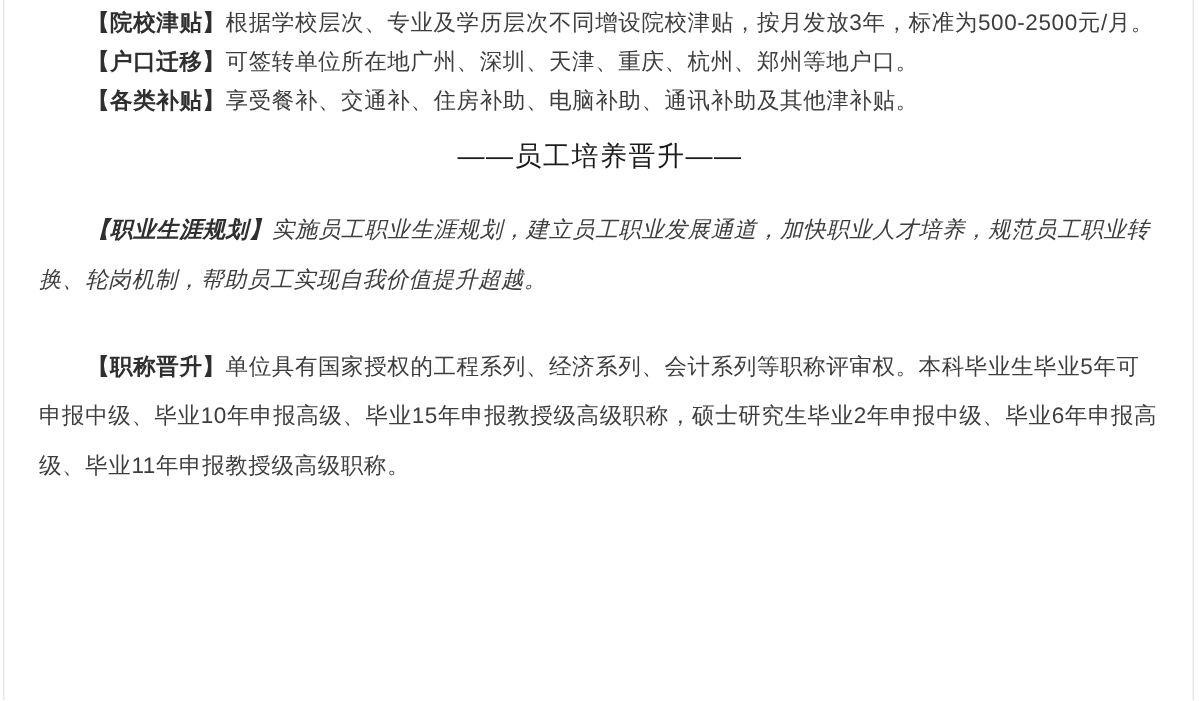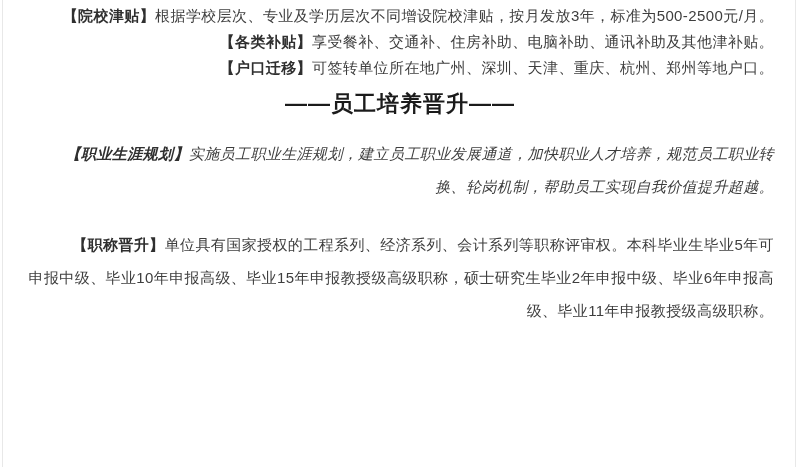--- a/index.html
+++ b/index.html
@@ -31,55 +31,55 @@
     top: 0;
     padding: 3px 21px 0 23px;
     box-sizing: border-box;
   }
   p.para {
     margin: 0;
     font-size: 15px;
     color: #3e3e3e;
     letter-spacing: 0.4px;
     text-indent: 32px;
-    text-align: right;
+    text-align: left;
   }
   p.para .label {
     font-weight: bold;
     color: #2f2f2f;
   }
   p.short { line-height: 26px; }
   p.long  { line-height: 33px; }
   h2.section-heading {
     margin: 11px 0 0 0;
-    font-size: 22px;
+    font-size: 18px;
     line-height: 24px;
-    font-weight: bold;
+    font-weight: normal;
     color: #1b1b1b;
     text-align: center;
     letter-spacing: 1px;
   }
   p.career   { margin-top: 21px; font-style: italic; }
   p.position { margin-top: 43px; }
   p.title    { margin-top: 25px; }
 </style>
 </head>
 <body>
 
 <div class="page">
   <div class="edge-line left"></div>
   <div class="edge-line right"></div>
 
   <div class="content">
 
     <p class="para short"><span class="label">【院校津贴】</span><span>根据学校层次、专业及学历层次不同增设院校津贴，按月发放3年，标准为500-2500元/月。</span></p>
 
+    <p class="para short"><span class="label">【户口迁移】</span><span>可签转单位所在地广州、深圳、天津、重庆、杭州、郑州等地户口。</span></p>
+
     <p class="para short"><span class="label">【各类补贴】</span><span>享受餐补、交通补、住房补助、电脑补助、通讯补助及其他津补贴。</span></p>
-
-    <p class="para short"><span class="label">【户口迁移】</span><span>可签转单位所在地广州、深圳、天津、重庆、杭州、郑州等地户口。</span></p>
 
     <h2 class="section-heading">——员工培养晋升——</h2>
 
     <p class="para long career"><span class="label">【职业生涯规划】</span><span>实施员工职业生涯规划，建立员工职业发展通道，加快职业人才培养，规范员工职业转换、轮岗机制，帮助员工实现自我价值提升超越。</span></p>
 
 
     <p class="para long title"><span class="label">【职称晋升】</span><span>单位具有国家授权的工程系列、经济系列、会计系列等职称评审权。本科毕业生毕业5年可申报中级、毕业10年申报高级、毕业15年申报教授级高级职称，硕士研究生毕业2年申报中级、毕业6年申报高级、毕业11年申报教授级高级职称。</span></p>
 
   </div>
 </div>

